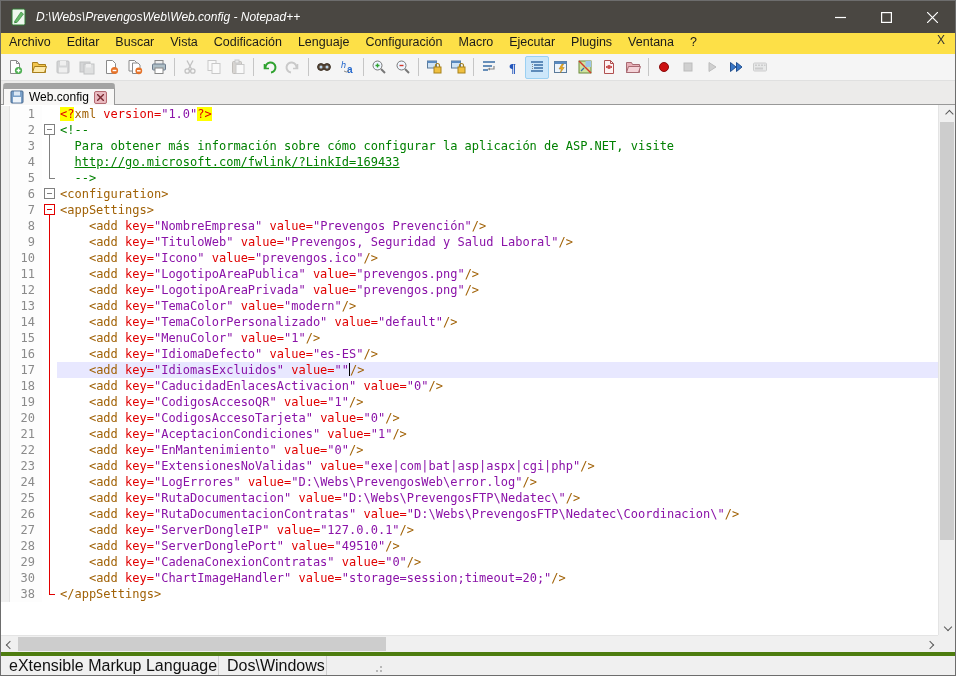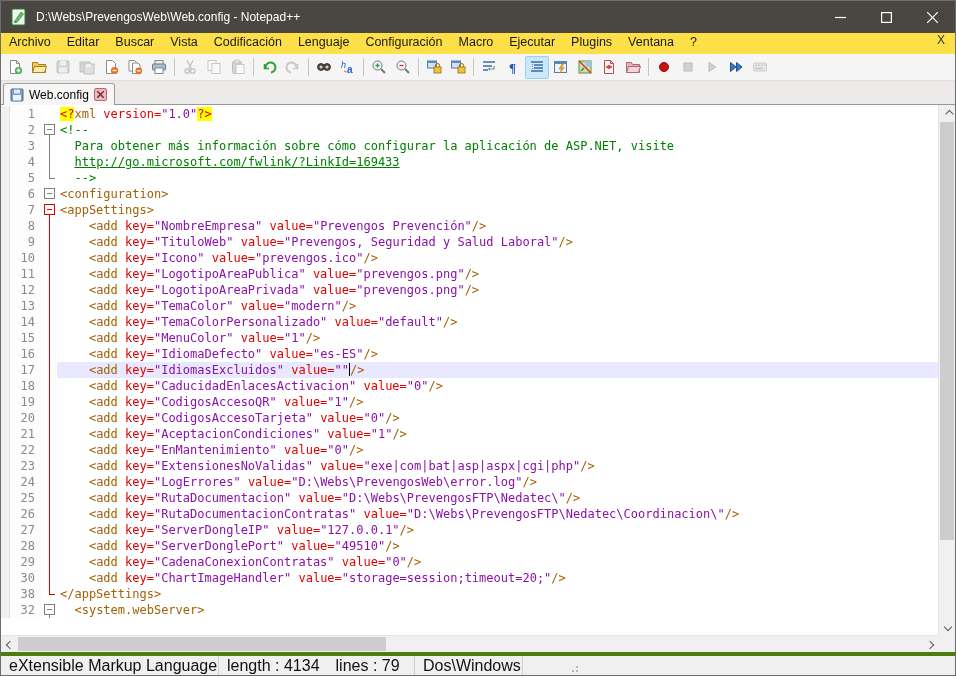--- a/index.html
+++ b/index.html
@@ -1,20 +1,20 @@
 <!DOCTYPE html>
 <html><head>
 <meta charset="utf-8">
 <style>
   * { margin:0; padding:0; box-sizing:border-box; }
   html,body { width:956px; height:676px; overflow:hidden; font-family:"Liberation Sans","DejaVu Sans",sans-serif; }
   .app { width:956px; height:676px; display:flex; flex-direction:column; background:#f2f2f2; border:1px solid #6d6d6d; }
 
   
-  .titlebar { height:32px; background:#4a4742; display:flex; align-items:center; flex:none; }
+  .titlebar { height:32px; background:#4a4742; display:flex; align-items:center; flex:none;font-style:italic; }
   .titlebar .appicon { width:18px; height:18px; margin:0 8px 0 9px; }
   .titlebar .title { color:#ffffff; font-size:12px; flex:1; white-space:nowrap; overflow:hidden; }
   .wincontrols { display:flex; height:32px; }
   .winbtn { width:46px; height:32px; display:flex; align-items:center; justify-content:center; }
   .winbtn svg { display:block; }
 
   
   .menubar { height:21px; background:#fde047; display:flex; font-size:12.5px; color:#1a1a1a; flex:none; }
   .menu-item { padding:2px 8px; cursor:default; }
   .menubar .spacer { flex:1; }
@@ -23,21 +23,21 @@
   
   .toolbar { height:27px; background:#f5f5f5; border-bottom:1px solid #e0e0e0; display:flex; align-items:center; padding-left:2px; flex:none; }
   .tbtn { width:24px; height:23px; display:flex; align-items:center; justify-content:center; border:1px solid transparent; border-radius:2px; }
   .tbtn svg { width:16px; height:16px; display:block; }
   .tbtn.disabled { opacity:.40; filter:grayscale(85%); }
   .tbtn.active { background:#cde7fa; border-color:#9bd0f2; }
   .tsep { width:1px; height:18px; background:#c6c6c6; margin:0 3px; }
 
   
   .tabbar { height:24px; background:#ecebea; border-bottom:1px solid #989898; display:flex; align-items:flex-end; padding-left:2px; flex:none; }
-  .tab { height:22px; display:flex; align-items:center; gap:5px; padding:0 7px 0 6px; font-size:12px; background:#f8f7f6; border:1px solid #989898; border-bottom:none; border-top:1px solid #a3a3a3; border-radius:3px 3px 0 0; position:relative; top:1px; }
+  .tab { height:22px; display:flex; align-items:center; gap:5px; padding:0 7px 0 6px; font-size:12px; background:#f8f7f6; border:1px solid #989898; border-bottom:none; border-top:6px solid #a3a3a3; border-radius:3px 3px 0 0; position:relative; top:1px; }
   .tab .tabicon { width:14px; height:14px; }
   .tab-close { width:13px; height:13px; display:flex; align-items:center; justify-content:center; background:#e9b9bf; border:1px solid #b46b72; border-radius:2px; }
   .tab-close svg { display:block; }
 
   
   .editorwrap { flex:1; display:flex; min-height:0; background:#ffffff; }
   .editormain { flex:1; display:flex; flex-direction:column; min-width:0; }
   .codearea { flex:1; display:flex; flex-direction:column; overflow:hidden; font-family:"DejaVu Sans Mono","Liberation Mono",monospace; font-size:12px; line-height:16px; padding-top:1px; }
   .line { display:flex; height:16px; white-space:pre; }
   .bmargin { width:9px; flex:none; background:#f0f0f0; border-right:1px solid #e2e2e2; }
@@ -399,21 +399,20 @@
           <div class="line"><span class="bmargin"></span><span class="lnum">22</span><span class="fold red"><i class="vl"></i></span><span class="codetext"><span class="pl">    </span><span class="tag">&lt;add </span><span class="attr">key=</span><span class="str">"EnMantenimiento"</span><span class="pl"> </span><span class="attr">value=</span><span class="str">"0"</span><span class="tag">/&gt;</span></span></div>
           <div class="line"><span class="bmargin"></span><span class="lnum">23</span><span class="fold red"><i class="vl"></i></span><span class="codetext"><span class="pl">    </span><span class="tag">&lt;add </span><span class="attr">key=</span><span class="str">"ExtensionesNoValidas"</span><span class="pl"> </span><span class="attr">value=</span><span class="str">"exe|com|bat|asp|aspx|cgi|php"</span><span class="tag">/&gt;</span></span></div>
           <div class="line"><span class="bmargin"></span><span class="lnum">24</span><span class="fold red"><i class="vl"></i></span><span class="codetext"><span class="pl">    </span><span class="tag">&lt;add </span><span class="attr">key=</span><span class="str">"LogErrores"</span><span class="pl"> </span><span class="attr">value=</span><span class="str">"D:\Webs\PrevengosWeb\error.log"</span><span class="tag">/&gt;</span></span></div>
           <div class="line"><span class="bmargin"></span><span class="lnum">25</span><span class="fold red"><i class="vl"></i></span><span class="codetext"><span class="pl">    </span><span class="tag">&lt;add </span><span class="attr">key=</span><span class="str">"RutaDocumentacion"</span><span class="pl"> </span><span class="attr">value=</span><span class="str">"D:\Webs\PrevengosFTP\Nedatec\"</span><span class="tag">/&gt;</span></span></div>
           <div class="line"><span class="bmargin"></span><span class="lnum">26</span><span class="fold red"><i class="vl"></i></span><span class="codetext"><span class="pl">    </span><span class="tag">&lt;add </span><span class="attr">key=</span><span class="str">"RutaDocumentacionContratas"</span><span class="pl"> </span><span class="attr">value=</span><span class="str">"D:\Webs\PrevengosFTP\Nedatec\Coordinacion\"</span><span class="tag">/&gt;</span></span></div>
           <div class="line"><span class="bmargin"></span><span class="lnum">27</span><span class="fold red"><i class="vl"></i></span><span class="codetext"><span class="pl">    </span><span class="tag">&lt;add </span><span class="attr">key=</span><span class="str">"ServerDongleIP"</span><span class="pl"> </span><span class="attr">value=</span><span class="str">"127.0.0.1"</span><span class="tag">/&gt;</span></span></div>
           <div class="line"><span class="bmargin"></span><span class="lnum">28</span><span class="fold red"><i class="vl"></i></span><span class="codetext"><span class="pl">    </span><span class="tag">&lt;add </span><span class="attr">key=</span><span class="str">"ServerDonglePort"</span><span class="pl"> </span><span class="attr">value=</span><span class="str">"49510"</span><span class="tag">/&gt;</span></span></div>
           <div class="line"><span class="bmargin"></span><span class="lnum">29</span><span class="fold red"><i class="vl"></i></span><span class="codetext"><span class="pl">    </span><span class="tag">&lt;add </span><span class="attr">key=</span><span class="str">"CadenaConexionContratas"</span><span class="pl"> </span><span class="attr">value=</span><span class="str">"0"</span><span class="tag">/&gt;</span></span></div>
           <div class="line"><span class="bmargin"></span><span class="lnum">30</span><span class="fold red"><i class="vl"></i></span><span class="codetext"><span class="pl">    </span><span class="tag">&lt;add </span><span class="attr">key=</span><span class="str">"ChartImageHandler"</span><span class="pl"> </span><span class="attr">value=</span><span class="str">"storage=session;timeout=20;"</span><span class="tag">/&gt;</span></span></div>
           <div class="line"><span class="bmargin"></span><span class="lnum">38</span><span class="fold red"><i class="lev"></i><i class="leh"></i></span><span class="codetext"><span class="tag">&lt;/appSettings&gt;</span></span></div>
-          <div class="line"><span class="bmargin"></span><span class="lnum">32</span><span class="fold"><i class="box"></i><i class="stem"></i></span><span class="codetext"><span class="pl">  </span><span class="tag">&lt;system.webServer&gt;</span></span></div>
         </div>
       <div class="hscroll">
         <div class="sarrow">
             <span class="chev left"></span>
           </div>
         <div class="hthumb"></div>
         <div class="htrack"></div>
         <div class="sarrow">
             <span class="chev right"></span>
           </div>
@@ -429,24 +428,20 @@
         <div class="sarrow">
             <span class="chev down"></span>
           </div>
       </div>
       <div class="corner"></div>
     </div>
   </div>
 
   <div class="statusbar">
     <div class="sb doctype">eXtensible Markup Language file</div>
-    <div class="sb lenlines">
-      <span>length : 4134</span>
-      <span>lines : 79</span>
-    </div>
     <div class="sb eol">Dos\Windows</div>
     <div class="sb mode">INS</div>
     <div class="grip">
       <svg width="10" height="10" viewBox="0 0 10 10">
         <g fill="#b8b8b8">
             <rect x="7" y="7" width="2" height="2"></rect>
             <rect x="7" y="3" width="2" height="2"></rect>
             <rect x="3" y="7" width="2" height="2"></rect>
           </g>
       </svg>

